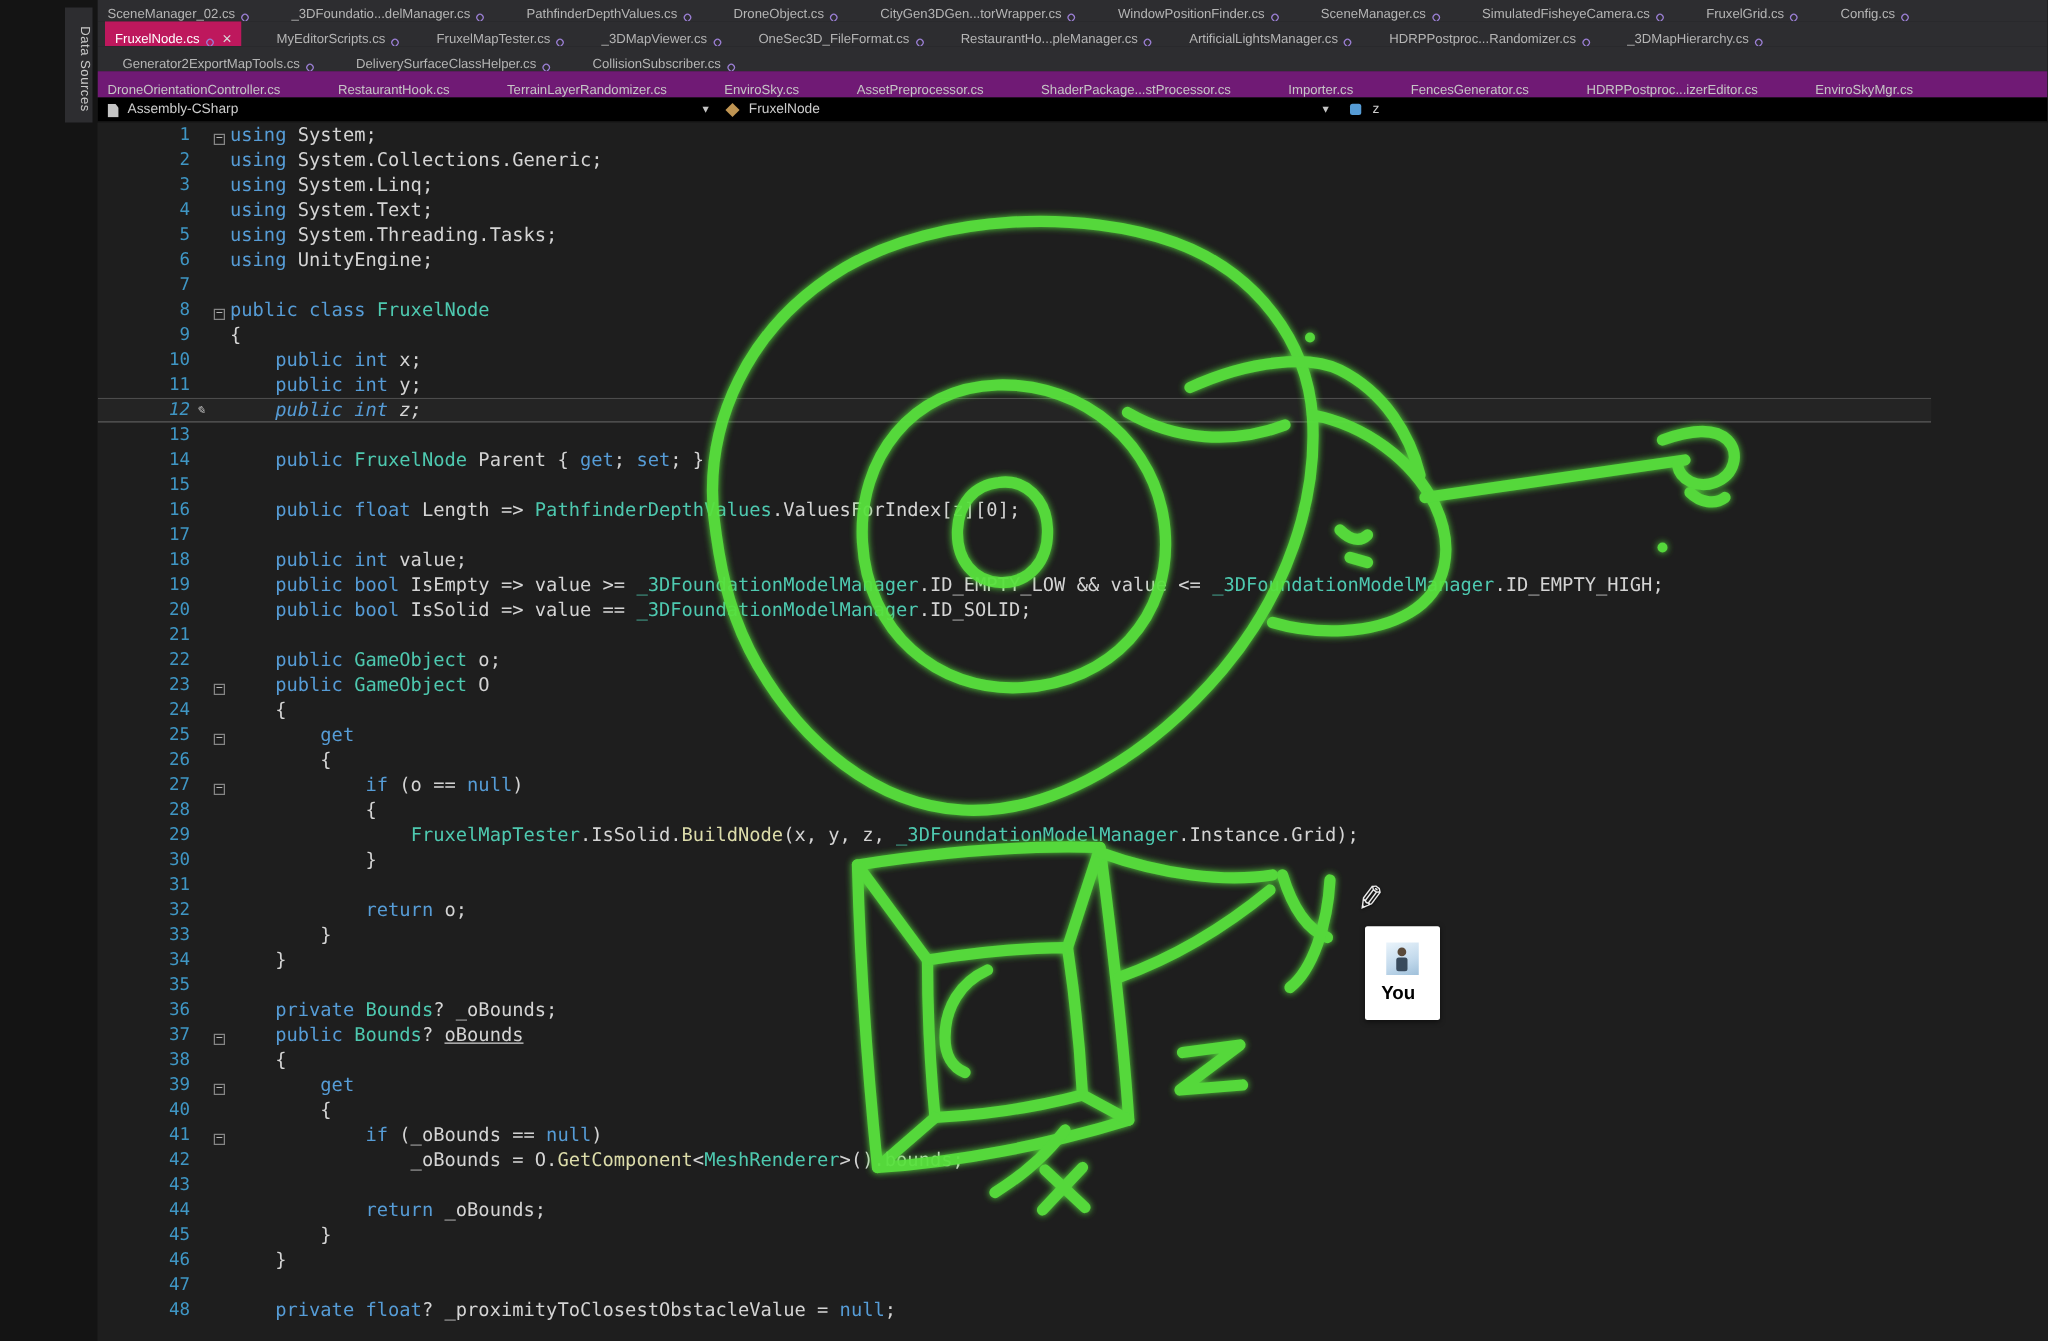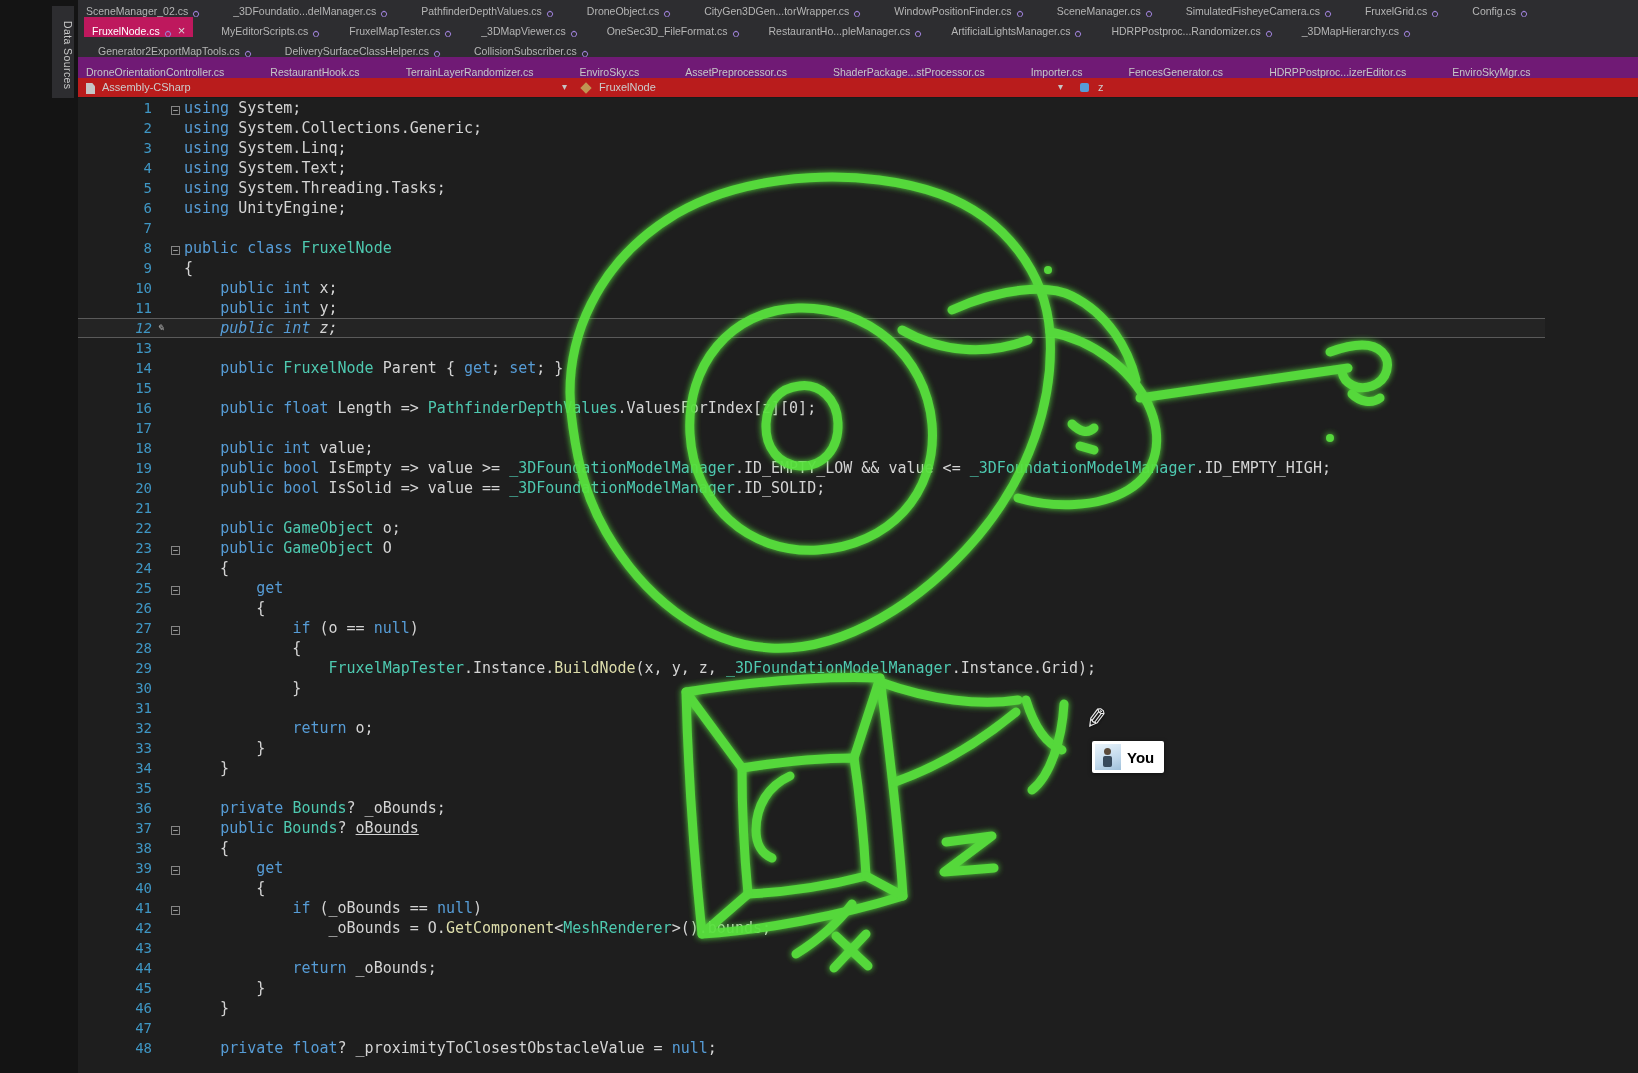--- a/index.html
+++ b/index.html
@@ -26,21 +26,21 @@
   .tab { display:flex; align-items:flex-end; gap:5px; color:#b5b5b5; font-size:10.5px; height:100%; padding:0 2px; cursor:default; }
   .tab.active { background:#be185d; color:#ffffff; padding:0 8px; }
   .tab .pin {
     width:6px; height:6px; border:1.5px solid #9b7fd4; border-radius:50% 50% 50% 0;
     transform:rotate(-45deg); display:inline-block; flex:none;
   }
   .tab .close { color:#d8d8d8; font-size:13px; line-height:13px; margin-left:2px; }
   #row4 .tab { color:#c6c6c6; }
 
   
-  .navbar { top:78px; height:20px; background:#b91c1c; border-bottom:1px solid #1a1a1a; }
+  .navbar { top:78px; height:20px; background:#000000; border-bottom:1px solid #1a1a1a; }
   .navbar span { position:absolute; }
   .nav-label { top:3px; font-size:11px; color:#cccccc; }
   .nav-arrow { top:3px; font-size:10px; color:#c5c5c5; }
   .proj-icon { left:8px; top:5px; width:9px; height:11px; background:#c5c5c5;
     clip-path:polygon(0 0,70% 0,100% 30%,100% 100%,0 100%); }
   .class-icon { left:504px; top:6px; width:8px; height:8px; background:#c09553; transform:rotate(45deg); }
   .field-icon { left:1002px; top:5px; width:9px; height:9px; background:#569cd6; border-radius:2px; }
 
   
   .editor { position:absolute; left:78px; top:98px; right:0; bottom:0; background:#1e1e1e; }
@@ -59,21 +59,21 @@
   .tk-p { color:#d4d4d4; }
   .tk-u { color:#d4d4d4; text-decoration:underline; }
 
   
   .overlay { position:absolute; left:0; top:0; z-index:5; pointer-events:none; }
 
   .pencil-cursor { position:absolute; left:1085px; top:703px; font-size:27px; color:#ececec;
     transform:scaleX(-1) rotate(8deg); z-index:7; text-shadow:0 1px 2px rgba(0,0,0,.6); }
 
   .you-widget { position:absolute; left:1092px; top:741px; z-index:7; display:flex; align-items:center;
-    background:#ffffff; border-radius:2px; padding:3px; gap:6px; box-shadow:0 1px 4px rgba(0,0,0,.5); }
+    background:#ffffff; border-radius:2px; padding:13px; gap:6px; box-shadow:0 1px 4px rgba(0,0,0,.5);flex-direction:column; }
   .you-thumb { width:26px; height:26px; flex:none; position:relative;
     background:linear-gradient(160deg,#eaf4fb 0%,#c2d9ec 60%,#9fc0da 100%); }
   .you-thumb::before { content:""; position:absolute; left:9px; top:4px; width:7px; height:7px;
     border-radius:50%; background:#5a4a3a; }
   .you-thumb::after { content:""; position:absolute; left:8px; top:12px; width:9px; height:11px;
     background:#384a5c; border-radius:2px; }
   .you-text { font-weight:bold; font-size:15px; color:#000; padding-right:7px; }
 </style>
 </head>
 <body>
@@ -387,21 +387,21 @@
     <div class="line">
       <span class="num">28</span>
       <span class="edit-mark"></span>
       <span class="fold"></span>
       <span class="code"><span class="tk-p">            {</span></span>
     </div>
     <div class="line">
       <span class="num">29</span>
       <span class="edit-mark"></span>
       <span class="fold"></span>
-      <span class="code"><span class="tk-p">                </span><span class="tk-t">FruxelMapTester</span><span class="tk-p">.Instance.</span><span class="tk-m">BuildNode</span><span class="tk-p">(x, y, z, </span><span class="tk-t">_3DFoundationModelManager</span><span class="tk-p">.Instance.Grid);</span></span>
+      <span class="code"><span class="tk-p">                </span><span class="tk-t">FruxelMapTester</span><span class="tk-p">.IsSolid.</span><span class="tk-m">BuildNode</span><span class="tk-p">(x, y, z, </span><span class="tk-t">_3DFoundationModelManager</span><span class="tk-p">.Instance.Grid);</span></span>
     </div>
     <div class="line">
       <span class="num">30</span>
       <span class="edit-mark"></span>
       <span class="fold"></span>
       <span class="code"><span class="tk-p">            }</span></span>
     </div>
     <div class="line">
       <span class="num">31</span>
       <span class="edit-mark"></span>

